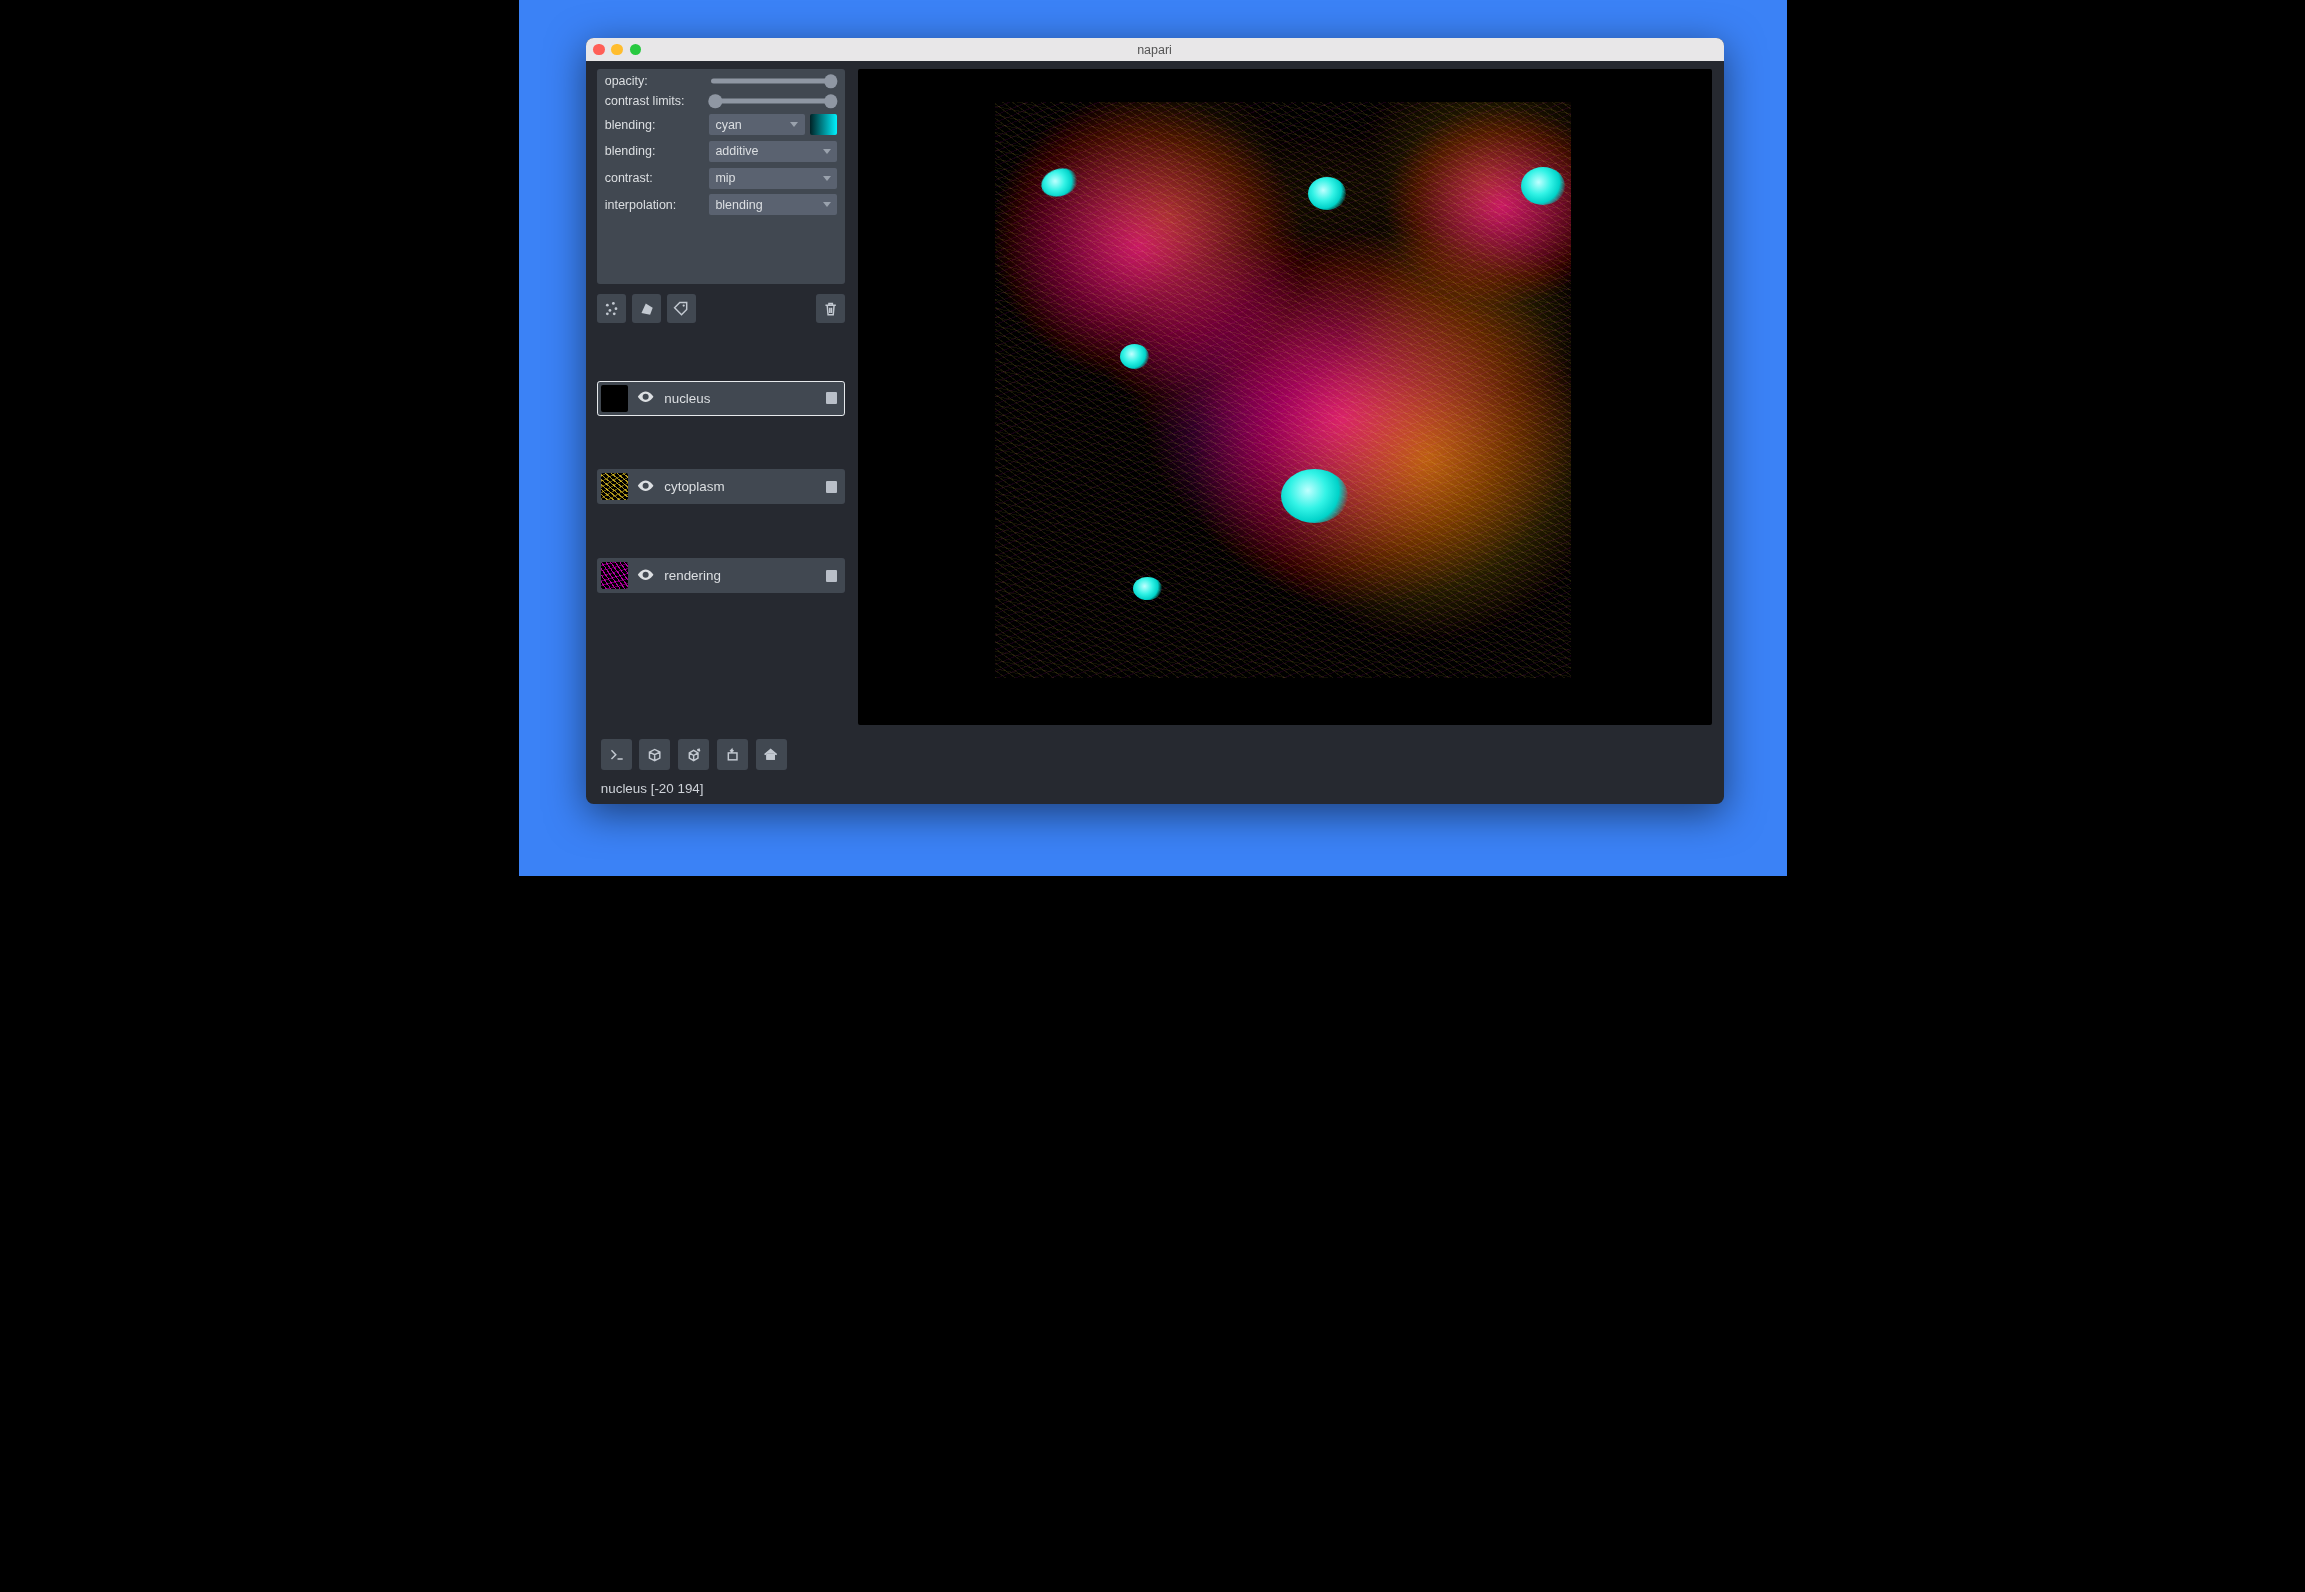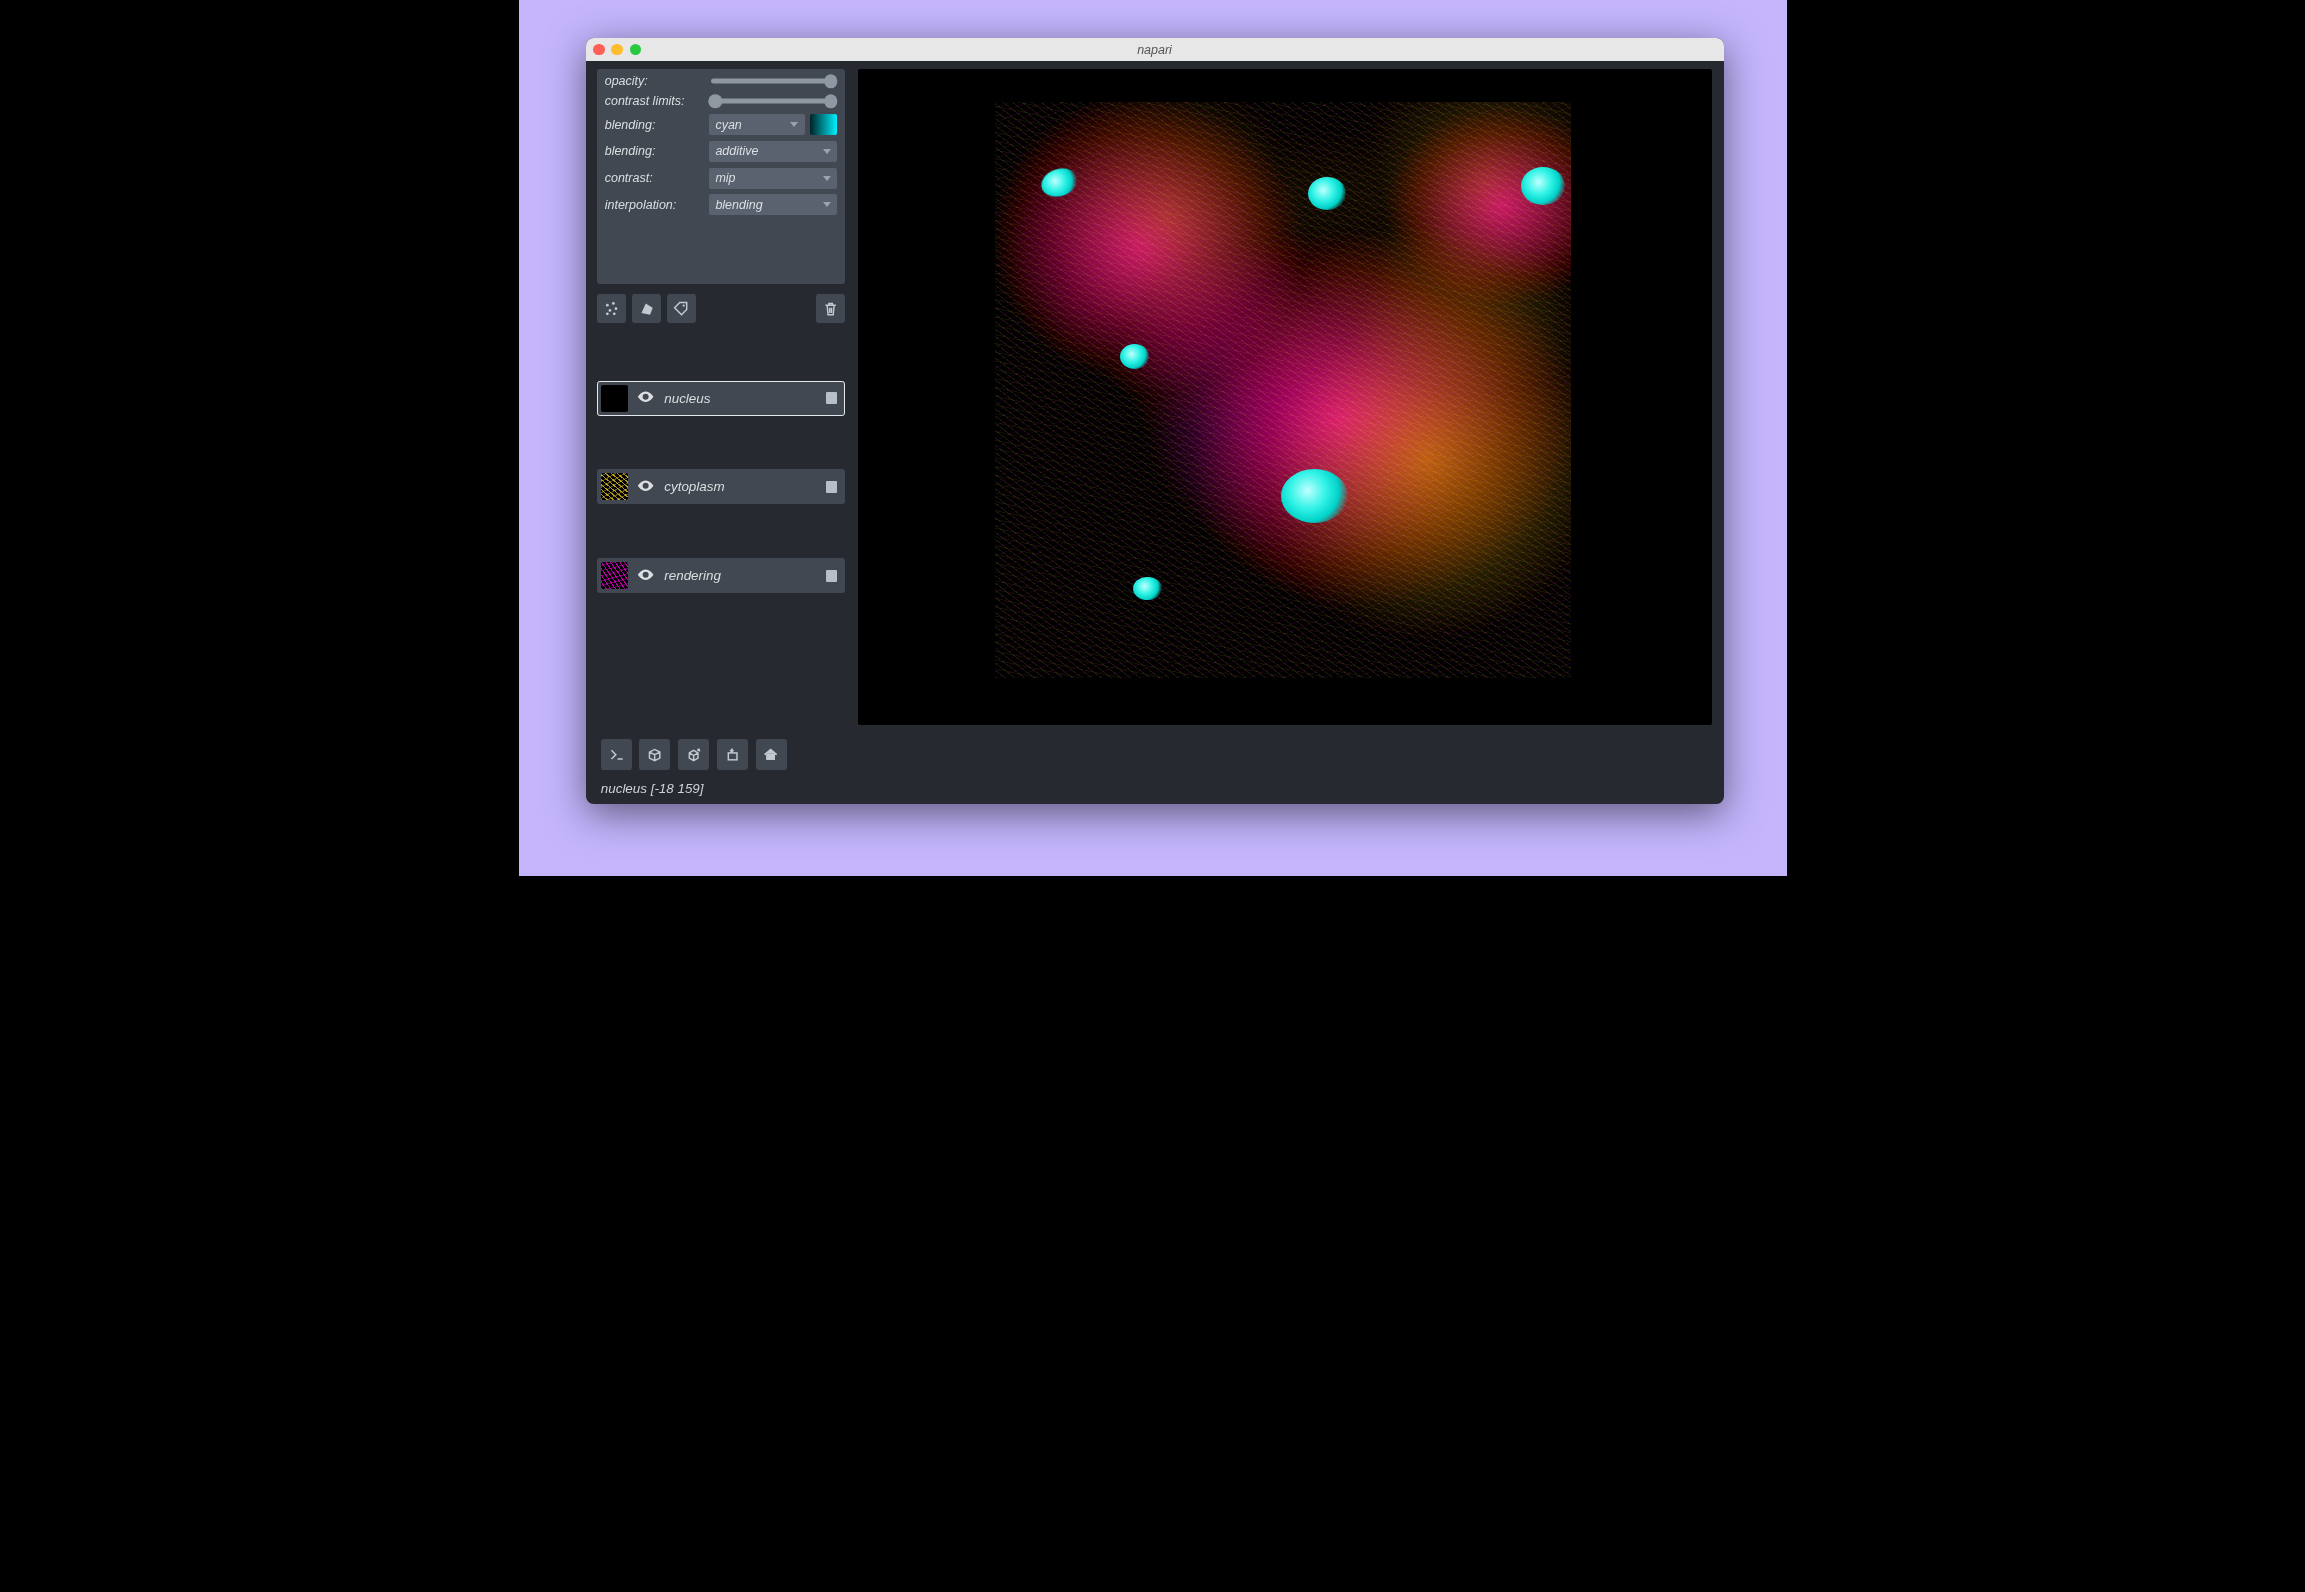--- a/index.html
+++ b/index.html
@@ -1,17 +1,17 @@
 <!DOCTYPE html>
 <html><head>
   <meta charset="utf-8">
   <style>
     * { margin: 0; padding: 0; box-sizing: border-box; font-family: -apple-system, "Helvetica Neue", Arial, sans-serif; }
     html, body { background: #000; width: 100%; height: 100%; }
-    .stage { width: 1268px; height: 876px; background:#c4b5fd; position:relative; margin: 0 auto; transform-origin: top left; font-style: italic;}
+    .stage { width: 1268px; height: 876px; background:#3b82f6; position:relative; margin: 0 auto; transform-origin: top left;}
 
     .window {
       position: absolute;
       left: 67px; top: 38px;
       width: 1138px; height: 766px;
       background: #262930;
       border-radius: 7.7px;
       overflow: hidden;
       display: flex; flex-direction: column;
       box-shadow: 0 9.6px 38px rgba(0,0,0,.5);
@@ -277,18 +277,18 @@
         </div>
         <div class="iconbtn">
           <svg viewBox="0 0 20 20">
             <path d="M3 10l7-6 7 6M5 9v7h10V9" fill="#c3c9d1" stroke="#c3c9d1" stroke-width="0"></path>
             <path d="M3 10l7-6 7 6" fill="none" stroke="#c3c9d1"></path>
               <path d="M5 9v7h10V9" fill="#c3c9d1" stroke="none"></path>
             </svg>
         </div>
       </div>
 
-      <div class="status">nucleus [-18 159]</div>
+      <div class="status">nucleus [-20 194]</div>
     </div>
 
   </div>
 </div>
 
 
 </body></html>

